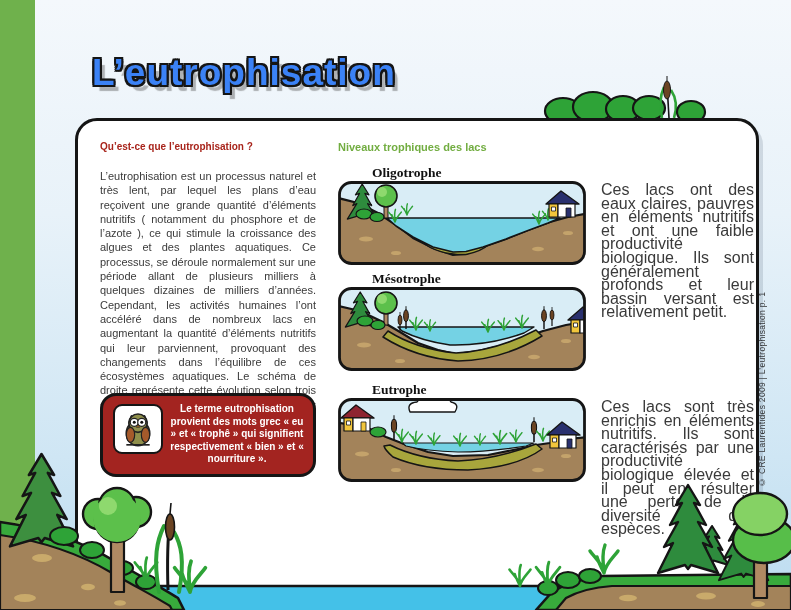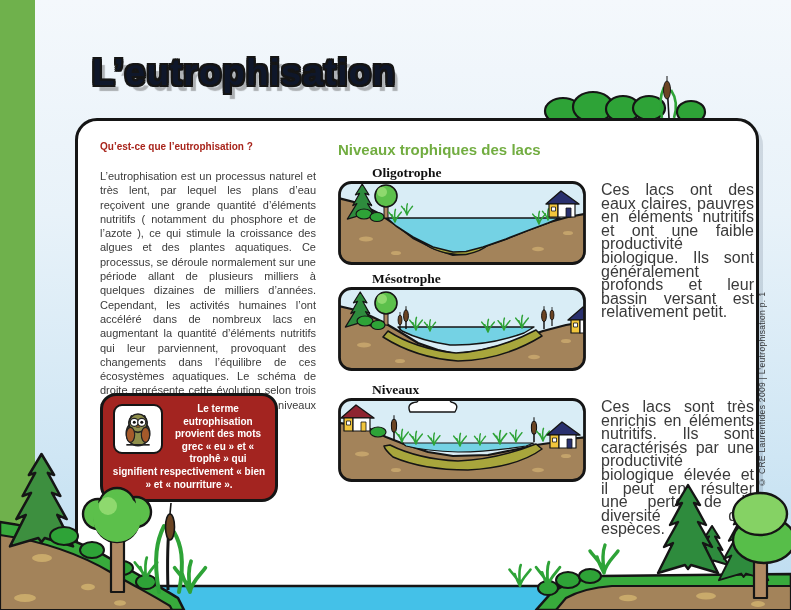--- a/index.html
+++ b/index.html
@@ -4,47 +4,47 @@
 <style>
   html,body{margin:0;padding:0;}
   body{
     width:791px;height:610px;position:relative;overflow:hidden;
     font-family:"Liberation Sans",sans-serif;
     background:linear-gradient(180deg,#f4f8fc 0%,#e8f2f9 35%,#cfe6f4 75%,#bcdcf0 100%);
   }
   .green-strip{position:absolute;left:0;top:0;width:35px;height:588px;background:#6fb14c;}
   .title{
     position:absolute;left:92px;top:52px;font-size:37px;font-weight:bold;letter-spacing:1px;
-    color:#0f172a;
+    color:#3b82f6;
     text-shadow:-2px -2px 0 #151515,2px -2px 0 #151515,-2px 2px 0 #151515,2px 2px 0 #151515,
                 -2px 0 0 #151515,2px 0 0 #151515,0 -2px 0 #151515,0 2px 0 #151515,
                 5px 6px 1px rgba(90,90,90,.45);
     z-index:2;
     text-align:right;
   }
   .top-bushes{position:absolute;left:543px;top:74px;z-index:1;}
   .card{
     position:absolute;left:75px;top:118px;width:678px;height:470px;background:#ffffff;
     border:3px solid #151515;border-radius:22px;z-index:2;box-shadow:4px 5px 0 rgba(70,90,110,.18);
   }
   .intro-heading{position:absolute;left:22px;top:20px;font-size:10px;font-weight:bold;color:#a8241b;}
   .intro-body{
     position:absolute;left:22px;top:48px;width:216px;font-size:11px;line-height:14.3px;
     color:#3a3a3a;text-align:justify;
   }
   .callout{
-    position:absolute;left:22px;top:272px;width:178px;min-height:78px;background:#a32420;
+    position:absolute;left:22px;top:272px;width:216px;min-height:78px;background:#a32420;
     border:3px solid #151515;border-radius:16px;padding:7px 9px 8px 9px;box-sizing:border-box;
     color:#ffffff;font-weight:bold;font-size:10px;line-height:12.6px;text-align:center;
   }
   .owl-box{
     float:left;width:46px;height:46px;background:#ffffff;border:2.5px solid #151515;
     border-radius:9px;margin:1px 7px 2px 1px;display:flex;align-items:center;justify-content:center;
   }
-  .trophic-heading{position:absolute;left:260px;top:20px;font-size:15px;font-weight:bold;color:#72ad41;text-align:right;}
+  .trophic-heading{position:absolute;left:260px;top:20px;font-size:11px;font-weight:bold;color:#72ad41;text-align:right;}
   .stage-label{
     position:absolute;left:260px;font-family:"Liberation Serif",serif;font-weight:bold;
     font-size:13.5px;color:#111;margin-left:34px;
   }
   .lake{position:absolute;left:260px;width:248px;height:84px;}
   .stage-desc{
     position:absolute;left:523px;width:153px;font-size:16px;line-height:13.6px;
     color:#3a3a3a;text-align:justify;
   }
   .lbl-1{top:44px;} .lake-1{top:60px;} .desc-1{top:62px;}
@@ -194,21 +194,21 @@
       <g transform="translate(233,22)">
         <polygon points="-3,11 12,-2 30,11" fill="#29306e" stroke="#151515" stroke-width="1.4"></polygon>
         <rect x="0" y="11" width="9" height="13" fill="#f2c63c" stroke="#151515" stroke-width="1.2"></rect>
         <rect x="9" y="11" width="17" height="13" fill="#fff" stroke="#151515" stroke-width="1.2"></rect>
         <rect x="2.5" y="14" width="4" height="4" fill="#fff" stroke="#151515" stroke-width="0.8"></rect>
       </g>
     </g>
     <rect x="1.5" y="1.5" width="245" height="81" rx="12" fill="none" stroke="#151515" stroke-width="2.8"></rect>
   </svg>
 
-  <div class="stage-label lbl-3">Niveaux</div>
+  <div class="stage-label lbl-3">Eutrophe</div>
   <svg class="lake lake-3" viewBox="0 0 248 84">
     <defs>
         <clipPath id="clipE">
           <rect x="1.5" y="1.5" width="245" height="81" rx="12"></rect>
         </clipPath>
       </defs>
     <rect x="1.5" y="1.5" width="245" height="81" rx="12" fill="#d9edf6"></rect>
     <g clip-path="url(#clipE)">
       <path d="M72,14 Q68,5 79,4 Q83,-3 96,0 Q109,-4 113,4 Q122,6 117,14 Z" fill="#fff" stroke="#151515" stroke-width="1.4"></path>
       <path d="M-4,24 L28,29 L48,39 L66,46 L90,54 L115,58 L150,57 L180,51 L198,47 L212,45 L230,41 L252,39 L252,86 L-4,86 Z" fill="#a3835a" stroke="#151515" stroke-width="2.2"></path>

